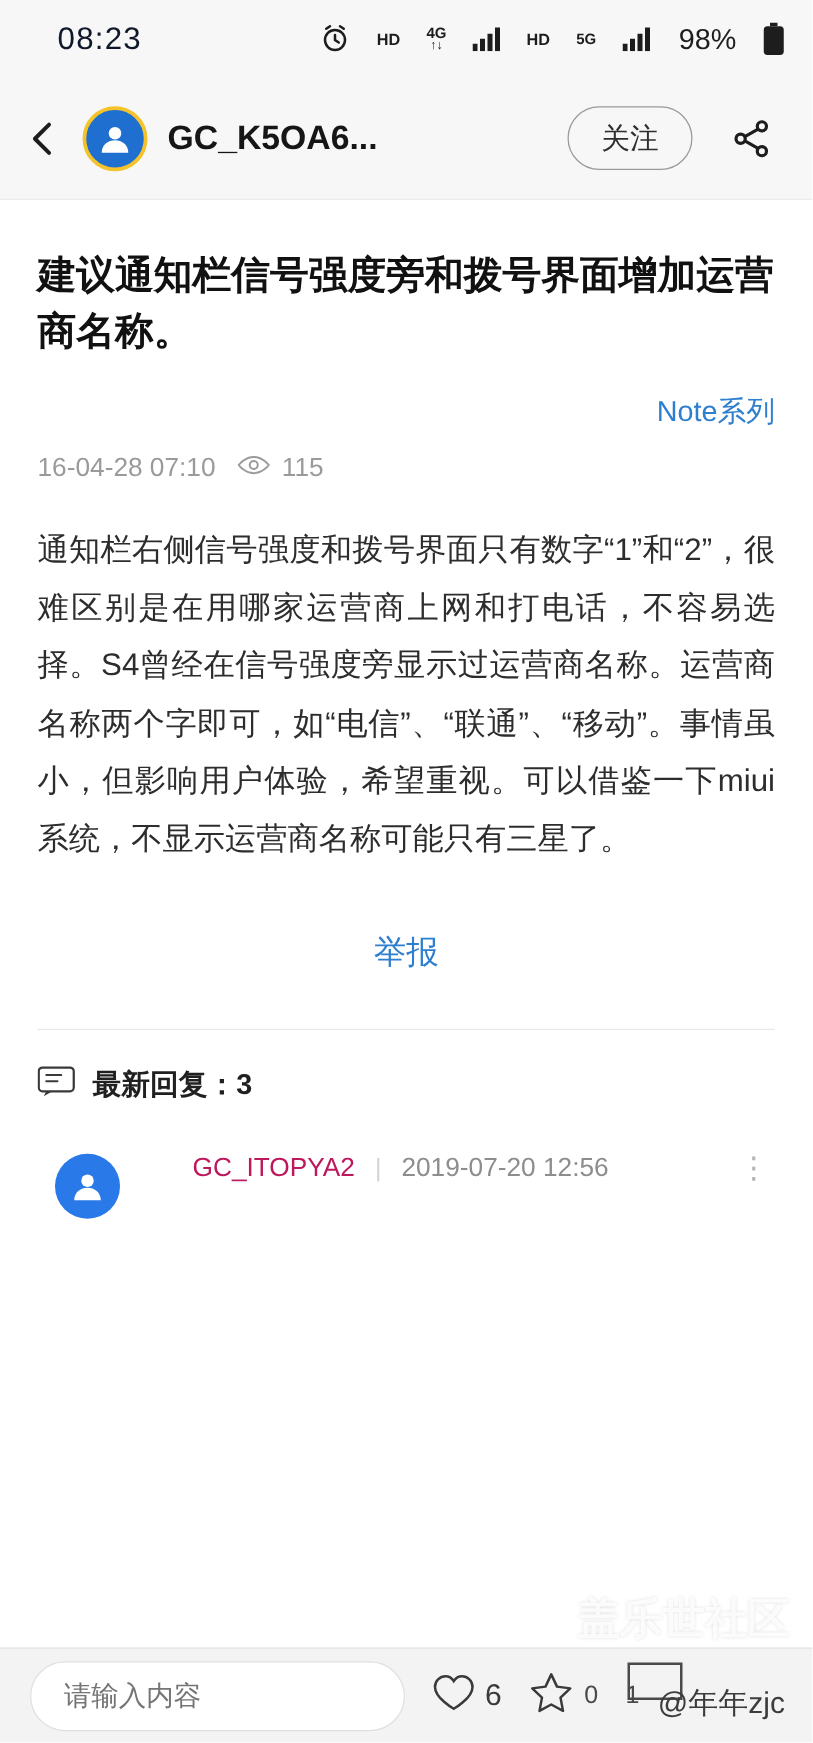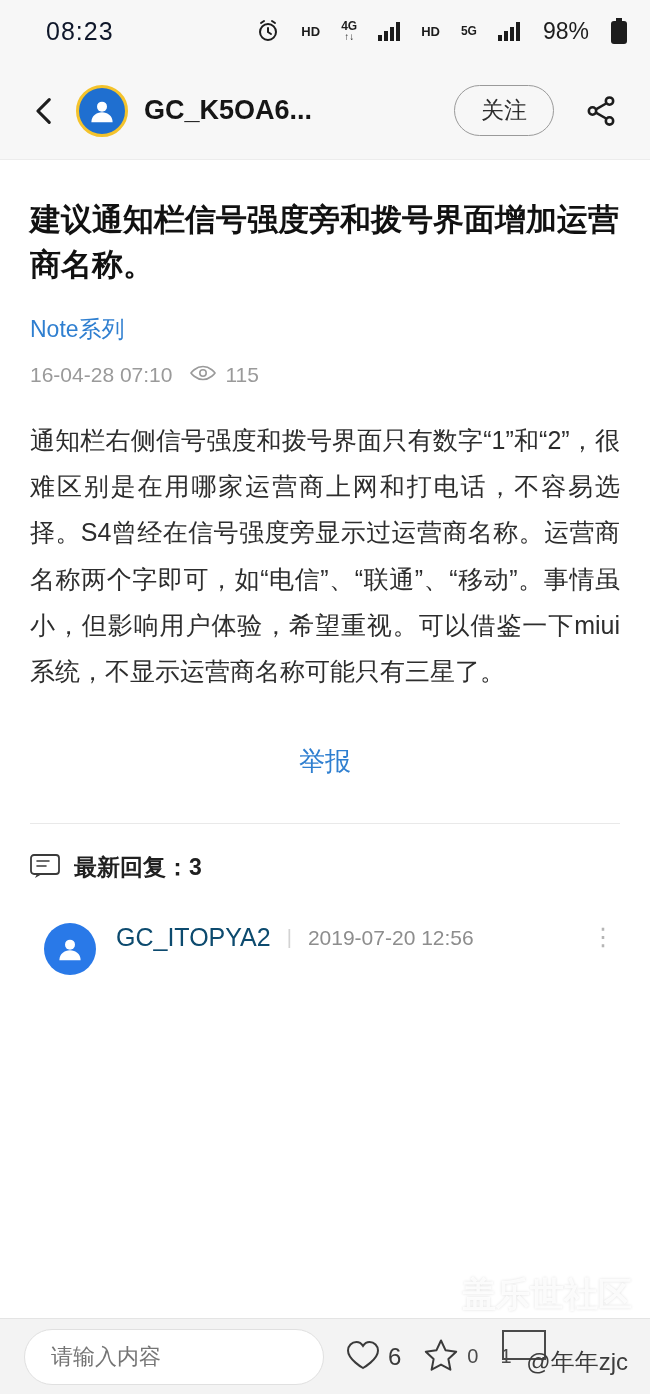--- a/index.html
+++ b/index.html
@@ -60,21 +60,21 @@
     color: #1d1d1d;
     margin-left: 2px;
   }
 
   
   .appbar {
     height: 98px;
     background: #f7f7f7;
     display: flex;
     align-items: center;
-    padding: 0 24px 0 22px;
+    padding: 0 24px 0 12px;
     flex: none;
     border-bottom: 1px solid #ececec;
   }
   .back-btn {
     width: 46px; height: 46px;
     display: flex; align-items: center; justify-content: center;
     flex: none;
   }
   .avatar-top {
     width: 52px; height: 52px; border-radius: 50%;
@@ -121,20 +121,21 @@
     font-size: 31px;
     line-height: 1.45;
     font-weight: bold;
     color: #111111;
     margin-top: 38px;
   }
   .category {
     font-size: 23px;
     color: #2f7fd0;
     margin-top: 26px;
+    text-align: right;
   }
   .meta-row {
     display: flex;
     align-items: center;
     margin-top: 18px;
     gap: 18px;
   }
   .meta-date {
     font-size: 21px;
     color: #9a9a9a;
@@ -193,22 +194,23 @@
   .comment-main {
     flex: 1 1 auto;
     margin-left: 20px;
   }
   .comment-head {
     display: flex;
     align-items: center;
     gap: 16px;
   }
   .comment-user {
-    font-size: 25px;
-    color: #0c4a6e;
+    font-size: 21px;
+    color: #be185d;
+    margin-left: 38px;
   }
   .comment-sep {
     color: #d3d3d3;
     font-size: 20px;
   }
   .comment-date {
     font-size: 21px;
     color: #8d8d8d;
   }
   .comment-menu {

